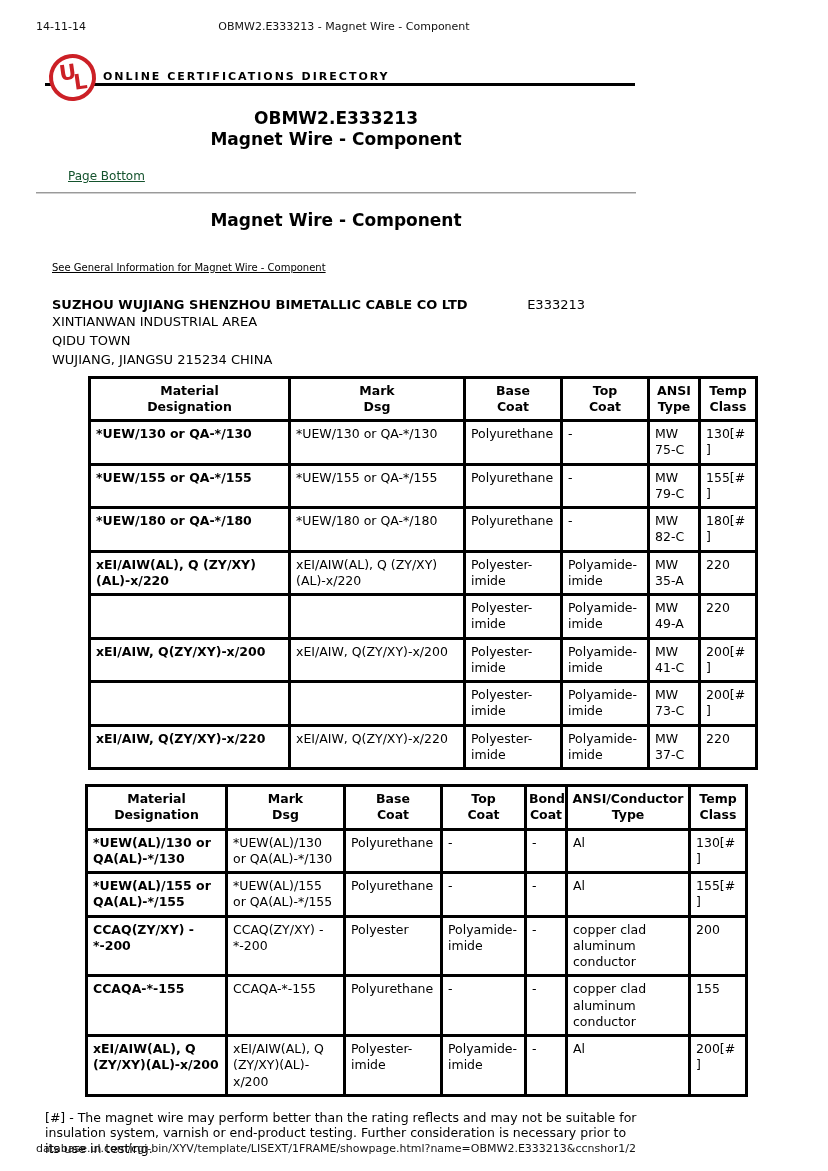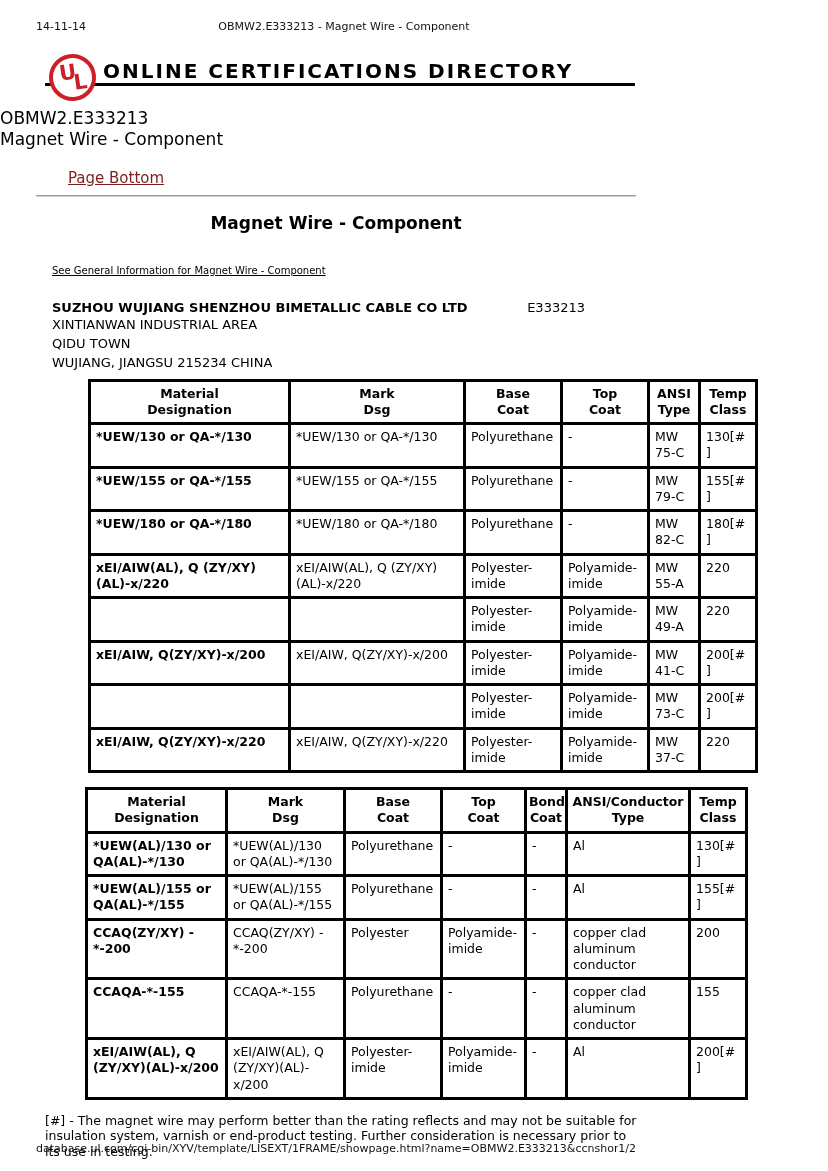--- a/index.html
+++ b/index.html
@@ -23,27 +23,27 @@
   .mast-line { position: absolute; left: 45px; right: 37px; bottom: 0; height: 3px; background: #000; }
   .ul-logo {
     position: absolute; left: 49px; top: -2px; width: 47px; height: 47px;
     border: 4px solid #cc2026; border-radius: 50%; background: #fff; z-index: 2;
     transform: rotate(-8deg);
   }
   .ul-logo .u { position: absolute; left: 7px; top: 2px; font-size: 21px; font-weight: bold; color: #cc2026; }
   .ul-logo .l { position: absolute; left: 20px; top: 13px; font-size: 21px; font-weight: bold; color: #cc2026; }
   .directory-title {
     position: absolute; left: 103px; bottom: 3px;
-    font-size: 20px; font-weight: bold; letter-spacing: 2px; color: #000; margin-top: 15px;
+    font-size: 11px; font-weight: bold; letter-spacing: 2px; color: #000; margin-top: 15px;
   }
 
   
-  .doc-title { margin-top: 22px; text-align: left; font-size: 17px; font-weight: normal; line-height: 1.25; }
-
-  .page-bottom { display: inline-block; margin: 18px 0 0 68px; font-size: 15px; color: #7f1d1d; text-decoration: underline; cursor: pointer; }
+  .doc-title { margin-top: 22px; text-align: center; font-size: 17px; font-weight: bold; line-height: 1.25; }
+
+  .page-bottom { display: inline-block; margin: 18px 0 0 68px; font-size: 12px; color: #14532d; text-decoration: underline; cursor: pointer; }
 
   .gray-rule { margin: 8px 36px 0 36px; height: 2px; background: #cfcfcf; border-top: 1px solid #9a9a9a; }
 
   .section-heading { margin-top: 16px; text-align: center; font-size: 17px; font-weight: bold; }
 
   .gen-info { display: inline-block; margin: 32px 0 0 52px; font-size: 10px; color: #000; text-decoration: underline; cursor: pointer; }
 
   .company-row { display: flex; justify-content: space-between; margin: 22px 87px 0 52px; font-size: 13px; }
   .company-name { font-weight: bold; }
   .addr { margin-left: 52px; font-size: 13px; line-height: 19px; }
@@ -147,21 +147,21 @@
       <td>Polyurethane</td>
       <td>-</td>
       <td>MW 82-C</td>
       <td>180[#]</td>
     </tr>
     <tr>
       <td class="mat">xEI/AIW(AL), Q (ZY/XY)(AL)-x/220</td>
       <td>xEI/AIW(AL), Q (ZY/XY)(AL)-x/220</td>
       <td>Polyester-imide</td>
       <td>Polyamide-imide</td>
-      <td>MW 55-A</td>
+      <td>MW 35-A</td>
       <td>220</td>
     </tr>
     <tr>
       <td class="mat"></td>
       <td></td>
       <td>Polyester-imide</td>
       <td>Polyamide-imide</td>
       <td>MW 49-A</td>
       <td>220</td>
     </tr>

